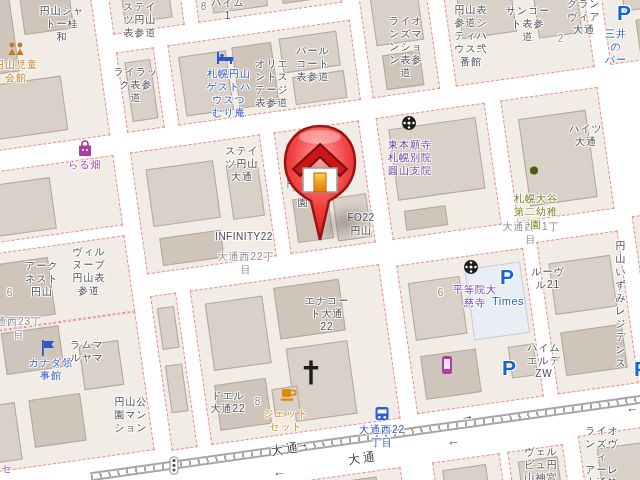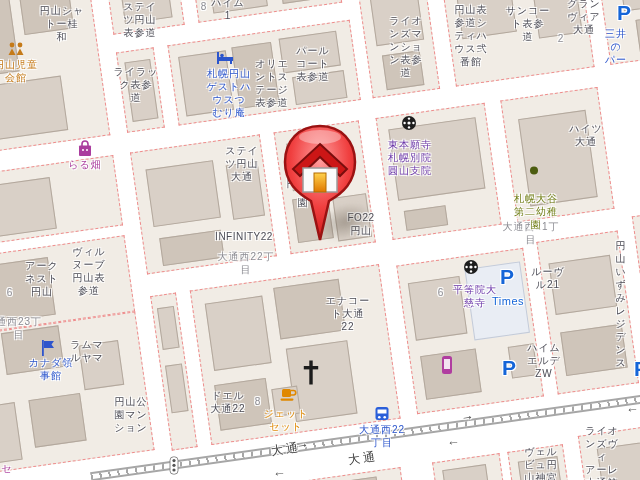--- a/index.html
+++ b/index.html
@@ -237,21 +237,21 @@
   <div class="lbl gray" style="left:19px;top:315px">通西23丁
 目</div>
   <div class="lbl gray" style="left:10px;top:286px">6</div>
   <div class="lbl" style="left:42px;top:259px">アーク
 ネスト
 円山</div>
   <div class="lbl" style="left:89px;top:245px">ヴィル
 ヌーブ
 円山表
 参道</div>
-  <div class="lbl" style="left:348px;top:294px">エナコー
+  <div class="lbl" style="left:327px;top:294px">エナコー
 ト大通
 22</div>
   <div class="lbl" style="left:228px;top:389px">ドエル
 大通22</div>
   <div class="lbl gray" style="left:258px;top:395px">8</div>
   <div class="lbl poi-orange" style="left:286px;top:407px;color:#e08800">ジェット
 セット</div>
   <div class="lbl road r8" style="left:286px;top:443px">大通</div>
   <div class="lbl arrow r8" style="left:302px;top:437px">→</div>
   <div class="lbl poi-blue" style="left:382px;top:423px">大通西22

